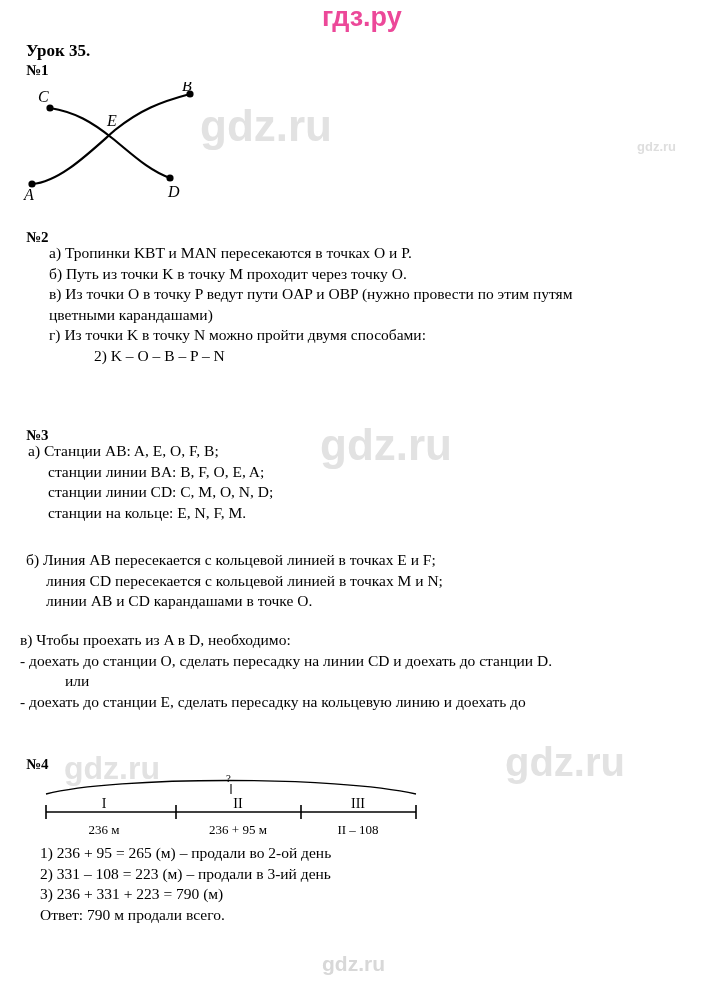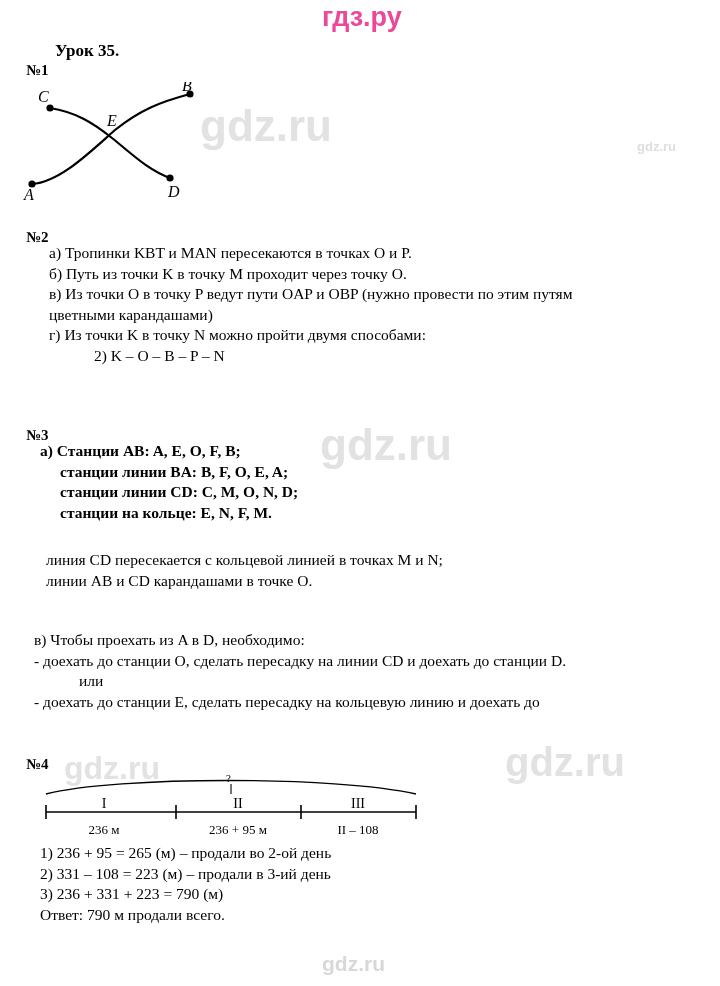--- a/index.html
+++ b/index.html
@@ -73,21 +73,20 @@
     position: relative;
     z-index: 2;
   }
 
   .lesson-title {
     position: absolute;
     left: 26px;
     top: 41px;
     font-size: 17px;
     font-weight: bold;
-    margin-left: 29px;
   }
   .tasknum {
     position: absolute;
     font-size: 15px;
     font-weight: bold;
   }
   #t1 { left: 26px; top: 62px; }
   #t2 { left: 26px; top: 229px; }
   #t3 { left: 26px; top: 427px; }
   #t4 { left: 26px; top: 756px; }
@@ -105,23 +104,23 @@
     font-size: 15.5px;
     line-height: 20.5px;
   }
   .block p {
     margin: 0;
   }
   .indent2 { padding-left: 20px; }
   .indent3 { padding-left: 45px; }
 
   #b2 { left: 26px; top: 243px; width: 672px; margin-left: 23px; }
-  #b3a { left: 40px; top: 441px; width: 672px; font-weight: bold; }
+  #b3a { left: 28px; top: 441px; width: 672px; }
   #b3b { left: 26px; top: 550px; width: 672px; }
-  #b3v { left: 34px; top: 630px; width: 680px; }
+  #b3v { left: 20px; top: 630px; width: 680px; }
   #b4sol { left: 40px; top: 843px; width: 660px; }
 
   .fig2 {
     position: absolute;
     left: 36px;
     top: 772px;
     width: 390px;
     height: 68px;
   }
 </style>
@@ -174,20 +173,21 @@
     <div class="tasknum" id="t3">№3</div>
 
     <div class="block" id="b3a">
       <p>а) Станции AB: A, E, O, F, B;</p>
       <p class="indent2">станции линии BA: B, F, O, E, A;</p>
       <p class="indent2">станции линии CD: C, M, O, N, D;</p>
       <p class="indent2">станции на кольце: E, N, F, M.</p>
     </div>
 
     <div class="block" id="b3b">
+      <p>б) Линия AB пересекается с кольцевой линией в точках E и F;</p>
       <p class="indent2">линия CD пересекается с кольцевой линией в точках M и N;</p>
       <p class="indent2">линии AB и CD карандашами в точке O.</p>
     </div>
 
     <div class="block" id="b3v">
       <p>в) Чтобы проехать из A в D, необходимо:</p>
       <p>- доехать до станции O, сделать пересадку на линии CD и доехать до станции D.</p>
       <p class="indent3">или</p>
       <p>- доехать до станции E, сделать пересадку на кольцевую линию и доехать до</p>
     </div>

